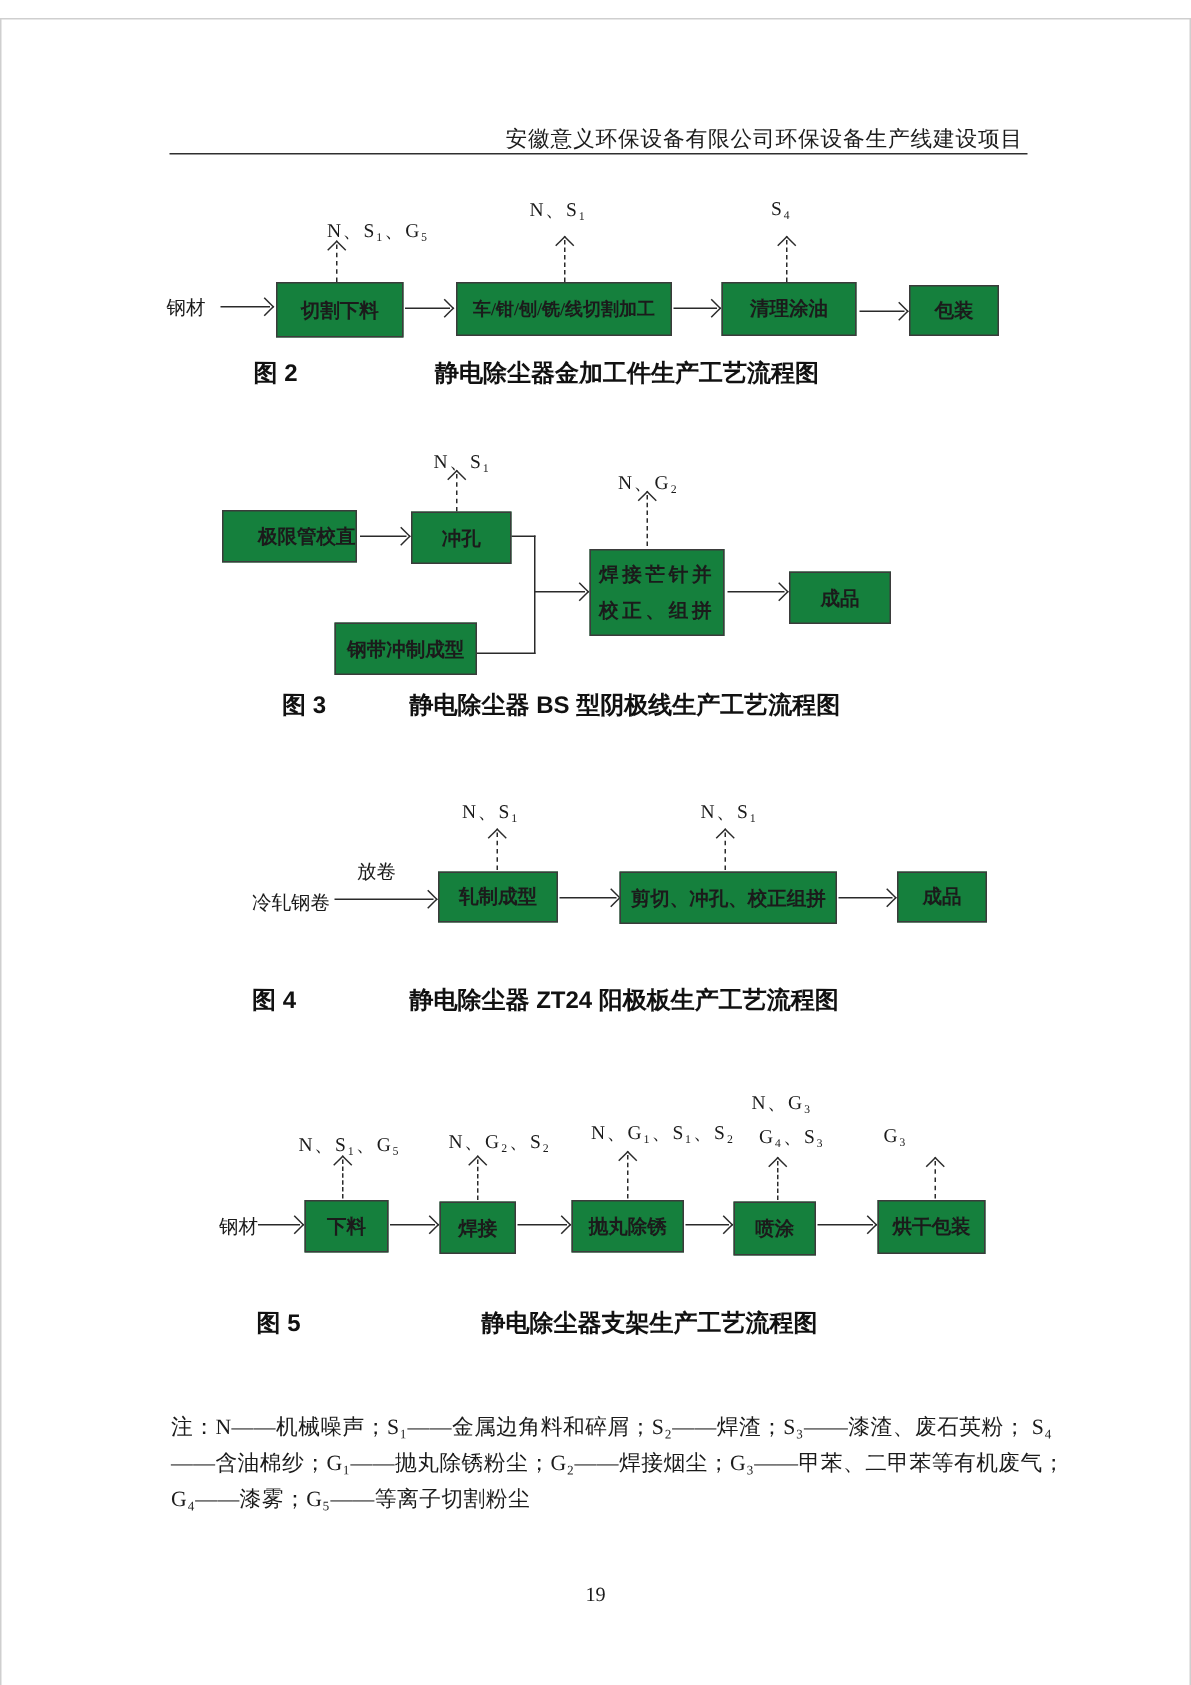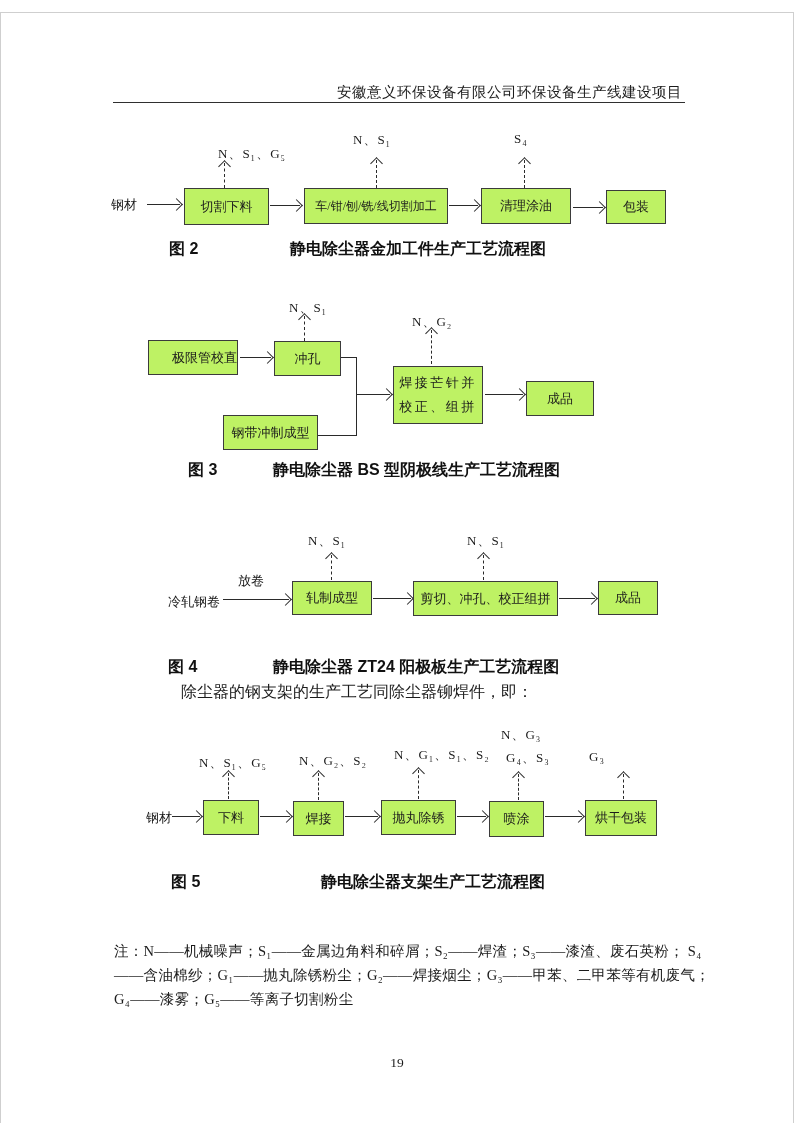--- a/index.html
+++ b/index.html
@@ -7,23 +7,23 @@
     position:relative;width:794px;height:1123px;margin:12px auto;
     background:#ffffff;box-sizing:border-box;border:1px solid #cfcfcf;
     font-family:"Liberation Serif","DejaVu Serif",serif;color:#1b1b1b;
     overflow:hidden;
   }
   
   .hdr-title{position:absolute;top:70px;right:111px;font-size:14.5px;letter-spacing:.5px;white-space:nowrap;}
   .hdr-rule{position:absolute;top:89px;left:112px;width:572px;height:0;border-top:1.6px solid #2f2f2f;}
   
   .box{
-    position:absolute;box-sizing:border-box;border:1.5px solid #3b3b3b;background:#bef264;
+    position:absolute;box-sizing:border-box;border:1.5px solid #3b3b3b;background:#15803d;
     display:flex;align-items:center;justify-content:center;text-align:right;
-    font-size:13px;line-height:1.2;white-space:nowrap;
+    font-size:13px;line-height:1.2;white-space:nowrap;font-weight:bold;
   }
   .box.small{font-size:12px;}
   .box2line{flex-direction:column;letter-spacing:2.5px;line-height:1.85;}
   
   .ftext{position:absolute;font-size:13px;white-space:nowrap;}
   
   .flabel{position:absolute;font-size:13px;white-space:nowrap;letter-spacing:1px;}
   
   .harrow{position:absolute;height:0;border-top:1.5px solid #2a2a2a;}
   .harrow::after{
@@ -119,21 +119,20 @@
     <div class="box" style="left:291px;top:568px;width:80px;height:34px;">轧制成型</div>
     <div class="harrow" style="left:372px;top:585px;width:38px;"></div>
     <div class="box" style="left:412px;top:568px;width:145px;height:35px;">剪切、冲孔、校正组拼</div>
     <div class="harrow" style="left:558px;top:585px;width:36px;"></div>
     <div class="box" style="left:597px;top:568px;width:60px;height:34px;">成品</div>
 
     <span class="cap" style="left:167px;top:644px;">图 4</span>
     <span class="cap" style="left:272px;top:644px;">静电除尘器 ZT24 阳极板生产工艺流程图</span>
   </div>
 
-  <div class="para" style="left:180px;top:669px;">除尘器的钢支架的生产工艺同除尘器铆焊件，即：</div>
 
   <div>
     <span class="flabel" style="left:198px;top:741px;">N、S₁、G₅</span>
     <span class="flabel" style="left:298px;top:739px;">N、G₂、S₂</span>
     <span class="flabel" style="left:393px;top:733px;">N、G₁、S₁、S₂</span>
     <span class="flabel" style="left:500px;top:713px;">N、G₃</span>
     <span class="flabel" style="left:505px;top:736px;">G₄、S₃</span>
     <span class="flabel" style="left:588px;top:736px;">G₃</span>
 
     <div class="varrow" style="left:227px;top:760px;height:26px;"></div>

